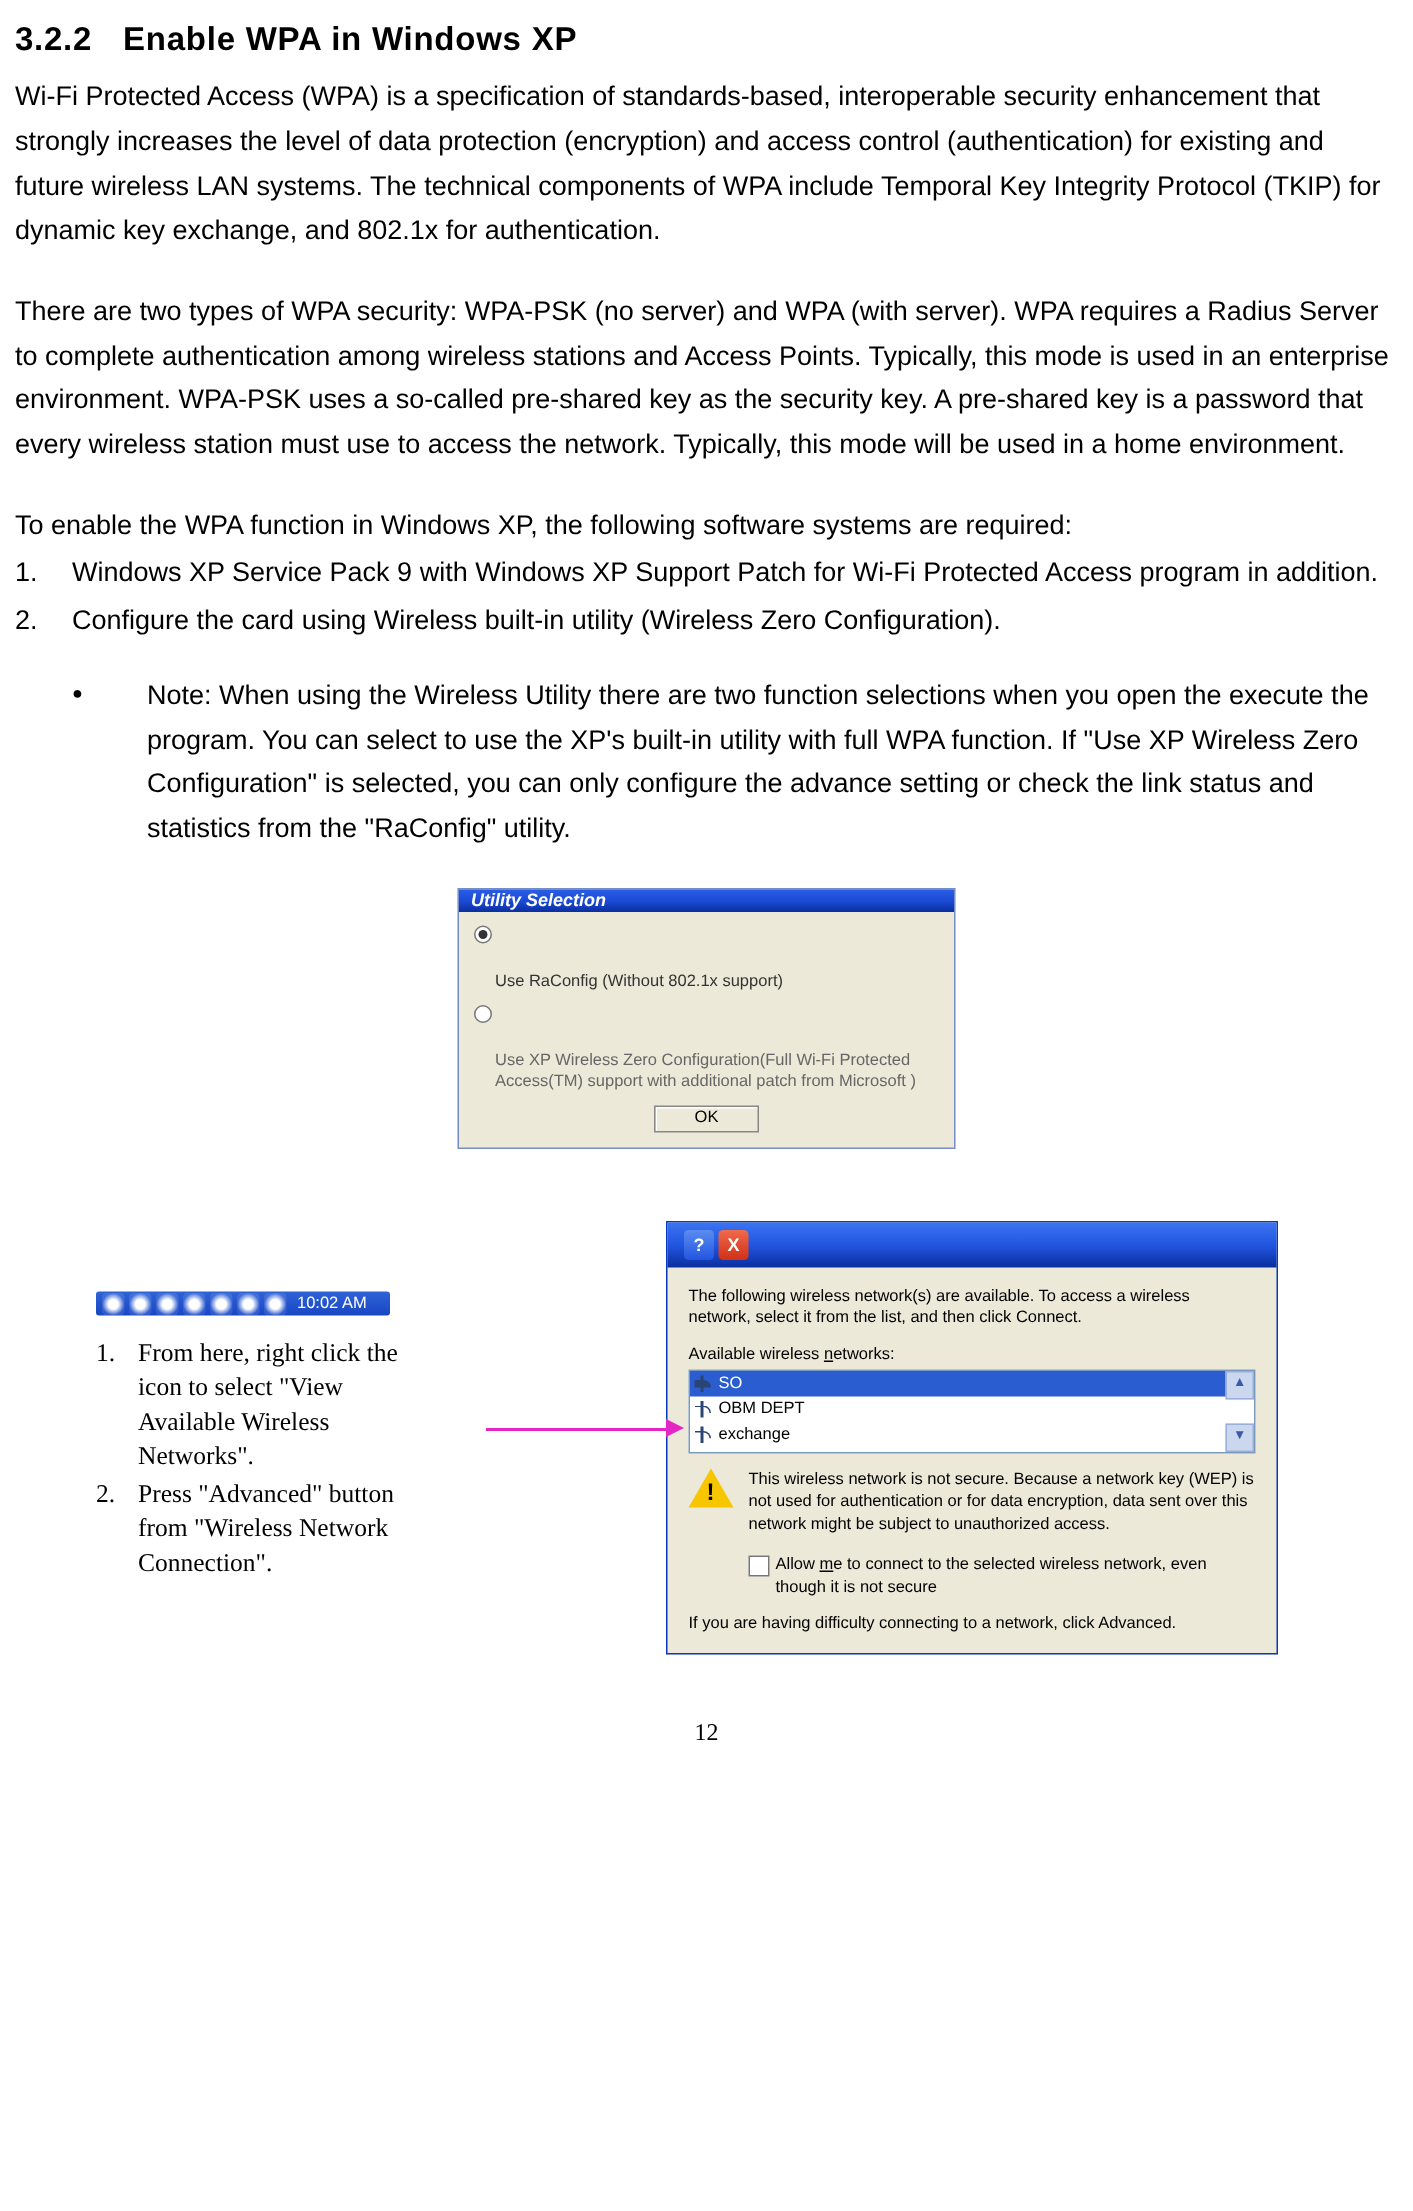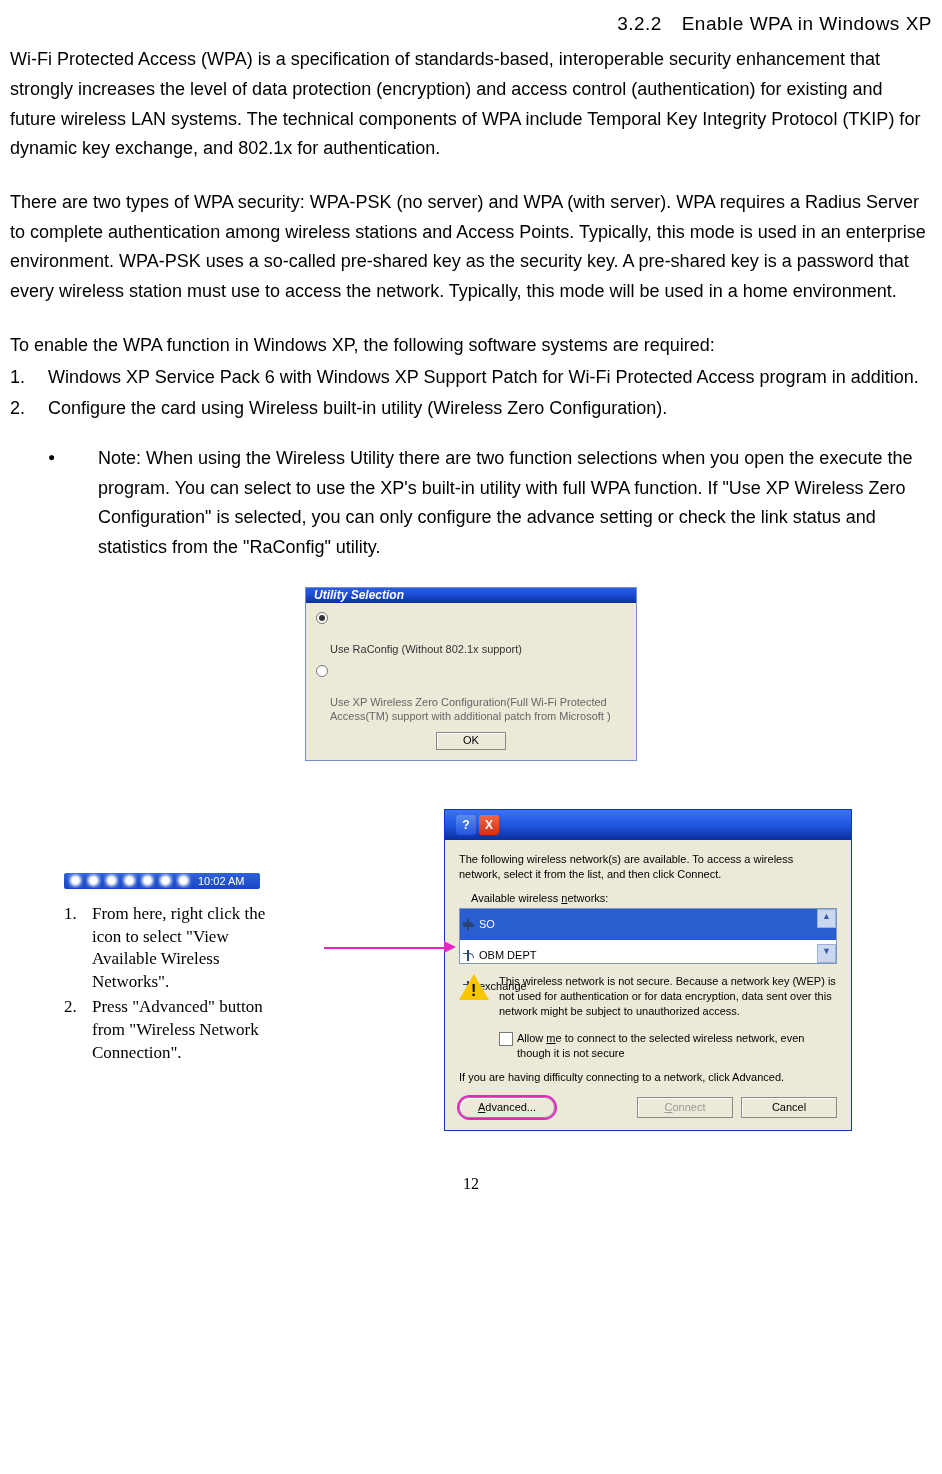--- a/index.html
+++ b/index.html
@@ -6,25 +6,24 @@
       font-family: Arial, sans-serif;
       background: #fff;
       margin: 0;
       padding: 0 10px;
       width: 922px;
       color: #000;
       font-size: 18px;
       line-height: 1.65;
     }
     .section-heading {
-      font-weight: normal;
-      font-size: 19px;
+      font-weight: bold;
+      font-size: 22px;
       letter-spacing: 0.5px;
       margin: 8px 0 6px 0;
-      text-align: right;
     }
     .sec-num { display: inline-block; margin-right: 14px; }
     .para {
       margin: 0 0 24px 0;
     }
     .ol-main {
       margin: 0 0 20px 0;
       padding: 0;
       list-style: none;
     }
@@ -195,32 +194,32 @@
       display: flex;
       align-items: center;
       justify-content: center;
       font-weight: bold;
       font-style: normal;
       font-size: 12px;
     }
     .help-btn-t { background: linear-gradient(to bottom, #5a8cf0, #2255e0); color: #fff; }
     .close-btn-t { background: linear-gradient(to bottom, #f06a4a, #cf3018); color: #fff; font-family: Arial, sans-serif; }
     .dlg2-body { padding: 12px 14px; }
-    .list-label { margin: 10px 0 2px 12px; }
+    .list-label { margin: 10px 0 2px 0; }
     .netlist {
       border: 1px solid #7b99be;
       background: #fff;
       height: 54px;
       position: relative;
     }
     .net-item {
       display: flex;
       align-items: center;
       padding: 0 3px;
-      height: 31px;
+      height: 17px;
     }
     .net-sel { background: #2a5dd0; color: #fff; }
     .net-ico {
       width: 11px; height: 11px;
       display: inline-block;
       margin-right: 5px;
       position: relative;
     }
     .net-ico::before {
       content: "";
@@ -316,21 +315,21 @@
 
 <p class="para">Wi-Fi Protected Access (WPA) is a specification of standards-based, interoperable security enhancement that strongly increases the level of data protection (encryption) and access control (authentication) for existing and future wireless LAN systems. The technical components of WPA include Temporal Key Integrity Protocol (TKIP) for dynamic key exchange, and 802.1x for authentication.</p>
 
 <p class="para">There are two types of WPA security: WPA-PSK (no server) and WPA (with server). WPA requires a Radius Server to complete authentication among wireless stations and Access Points. Typically, this mode is used in an enterprise environment. WPA-PSK uses a so-called pre-shared key as the security key. A pre-shared key is a password that every wireless station must use to access the network. Typically, this mode will be used in a home environment.</p>
 
 <p style="margin:0 0 2px 0;">To enable the WPA function in Windows XP, the following software systems are required:</p>
 
 <ol class="ol-main">
   <li>
     <span class="ol-num">1.</span>
-    <span class="ol-body">Windows XP Service Pack 6 with Windows XP Support Patch for Wi-Fi Protected Access program in addition.</span>
+    <span class="ol-body">Windows XP Service Pack 9 with Windows XP Support Patch for Wi-Fi Protected Access program in addition.</span>
   </li>
   <li>
     <span class="ol-num">2.</span>
     <span class="ol-body">Configure the card using Wireless built-in utility (Wireless Zero Configuration).</span>
   </li>
 </ol>
 
 <div class="bullet-wrap">
   <span class="bullet-sym">●</span>
   <span class="bullet-body">Note: When using the Wireless Utility there are two function selections when you open the execute the program. You can select to use the XP's built-in utility with full WPA function. If "Use XP Wireless Zero Configuration" is selected, you can only configure the advance setting or check the link status and statistics from the "RaConfig" utility.</span>
@@ -422,29 +421,18 @@
 
         <div class="cb-row">
           <span class="cb-box"></span>
           <span>
             <span>Allow </span><span class="ul">m</span><span>e to connect to the selected wireless network, even though it is not secure</span>
           </span>
         </div>
 
         <div>If you are having difficulty connecting to a network, click Advanced.</div>
 
-        <div class="dlg2-btnrow">
-          <span class="dlg-btn adv-hl">
-            <span class="ul">A</span><span>dvanced...</span>
-          </span>
-          <span class="right-btns">
-            <span class="dlg-btn disabled">
-              <span class="ul">C</span><span>onnect</span>
-            </span>
-            <span class="dlg-btn">Cancel</span>
-          </span>
-        </div>
       </div>
     </div>
   </div>
 </div>
 
 <div class="page-num">12</div>
 
 </body></html>

